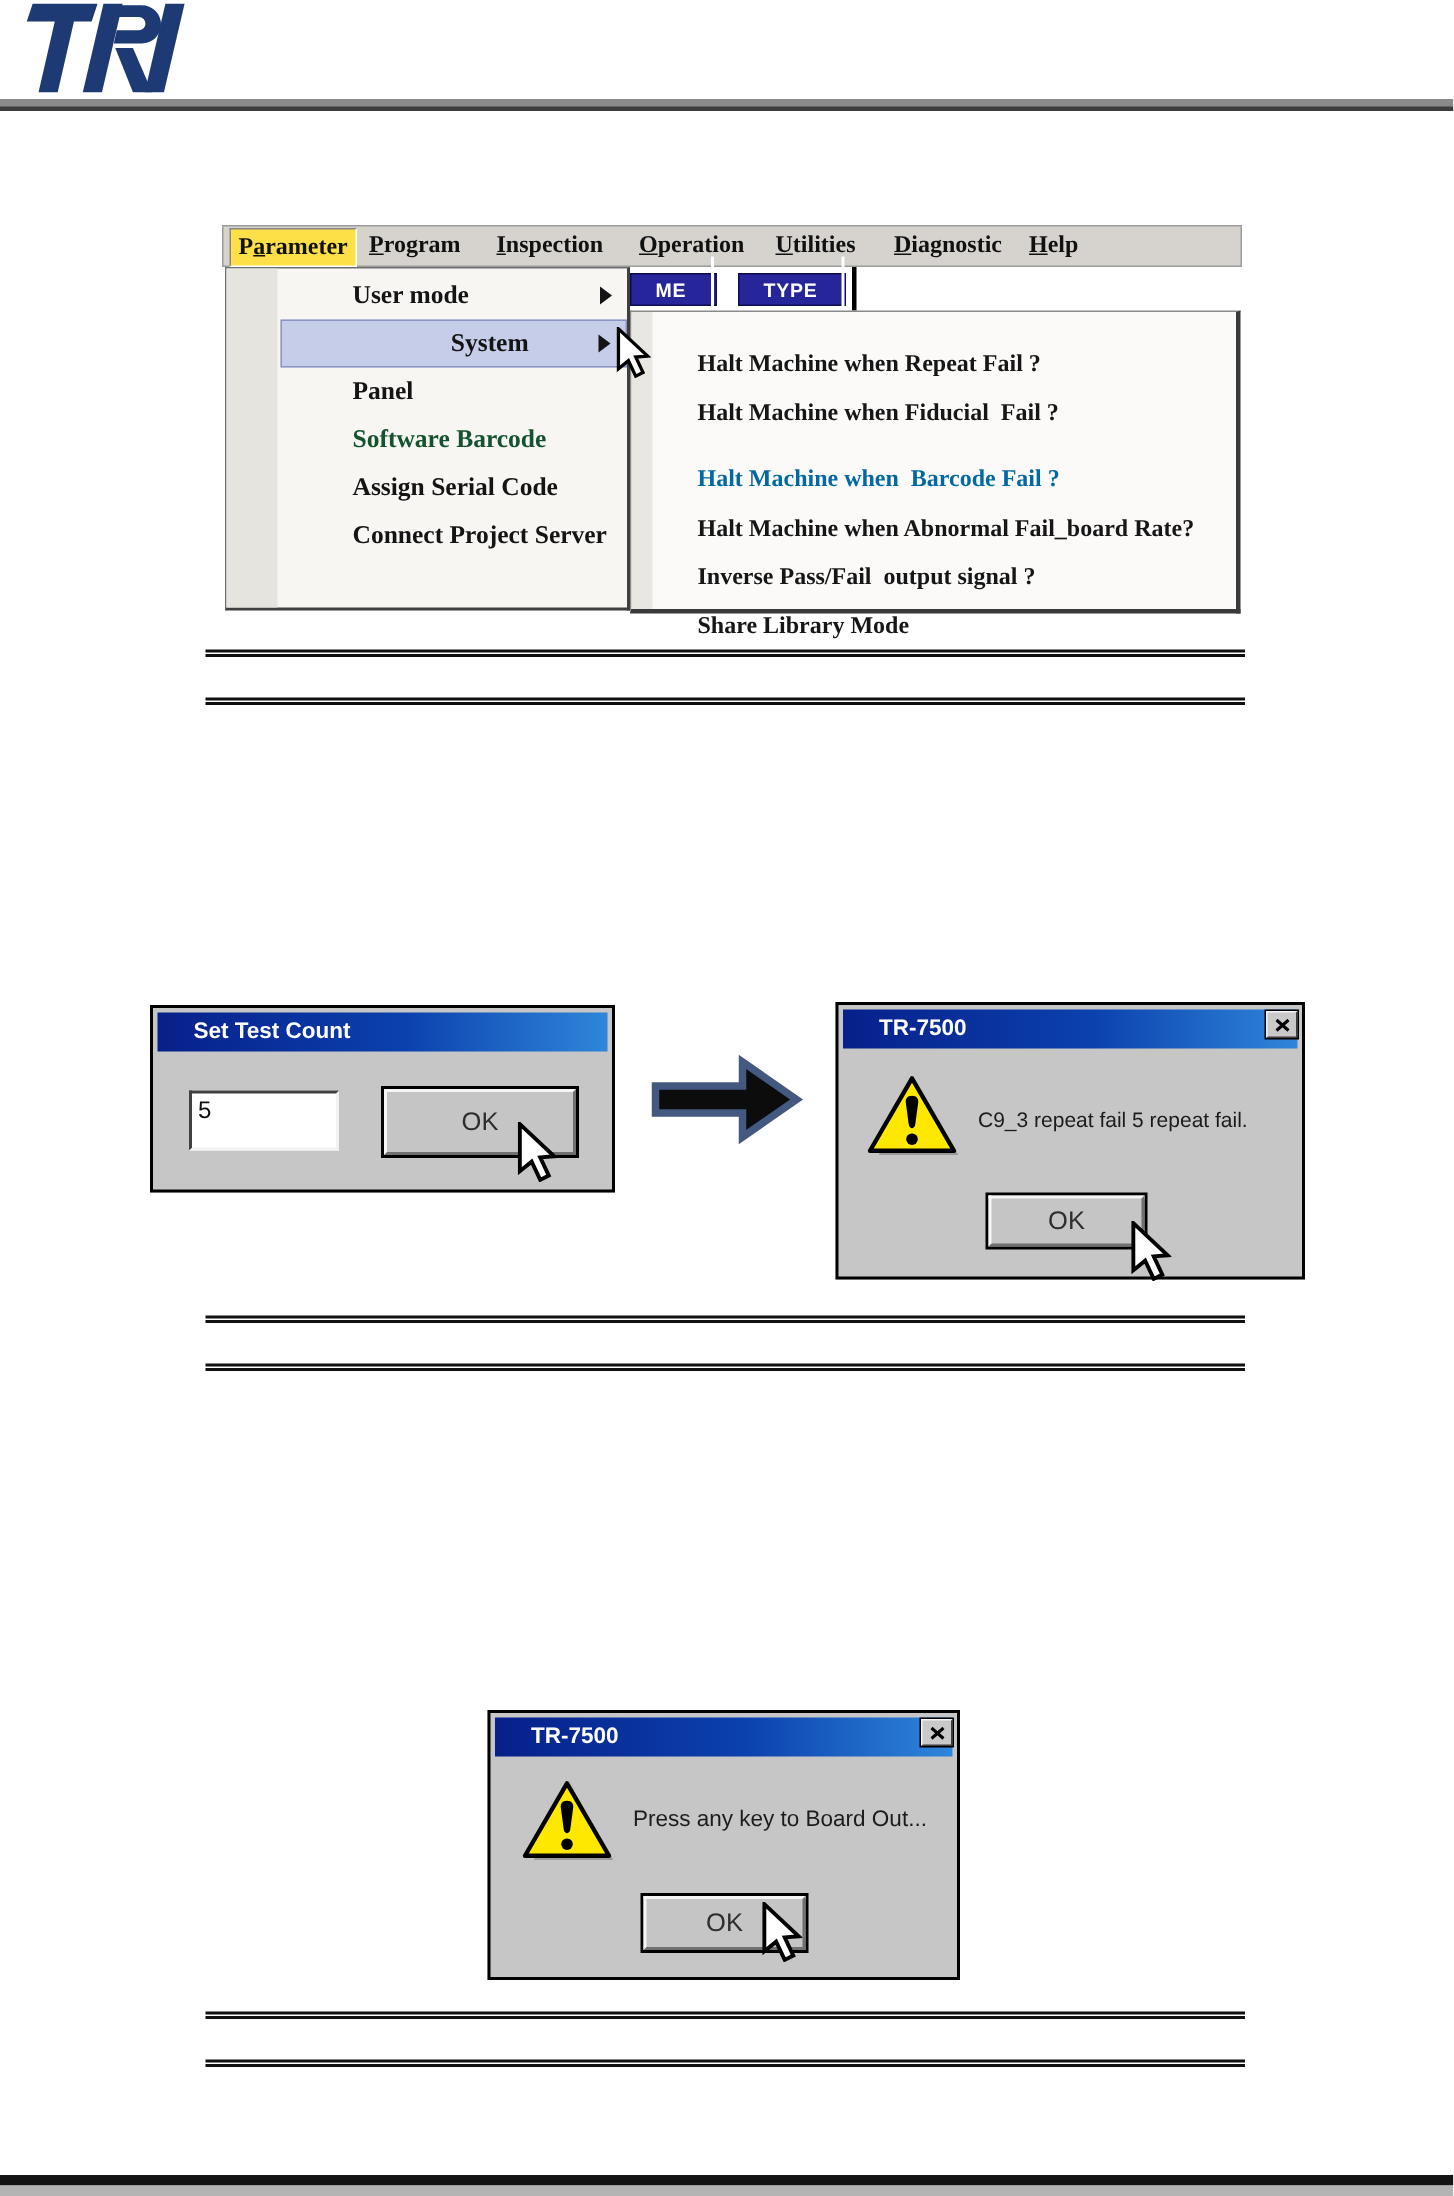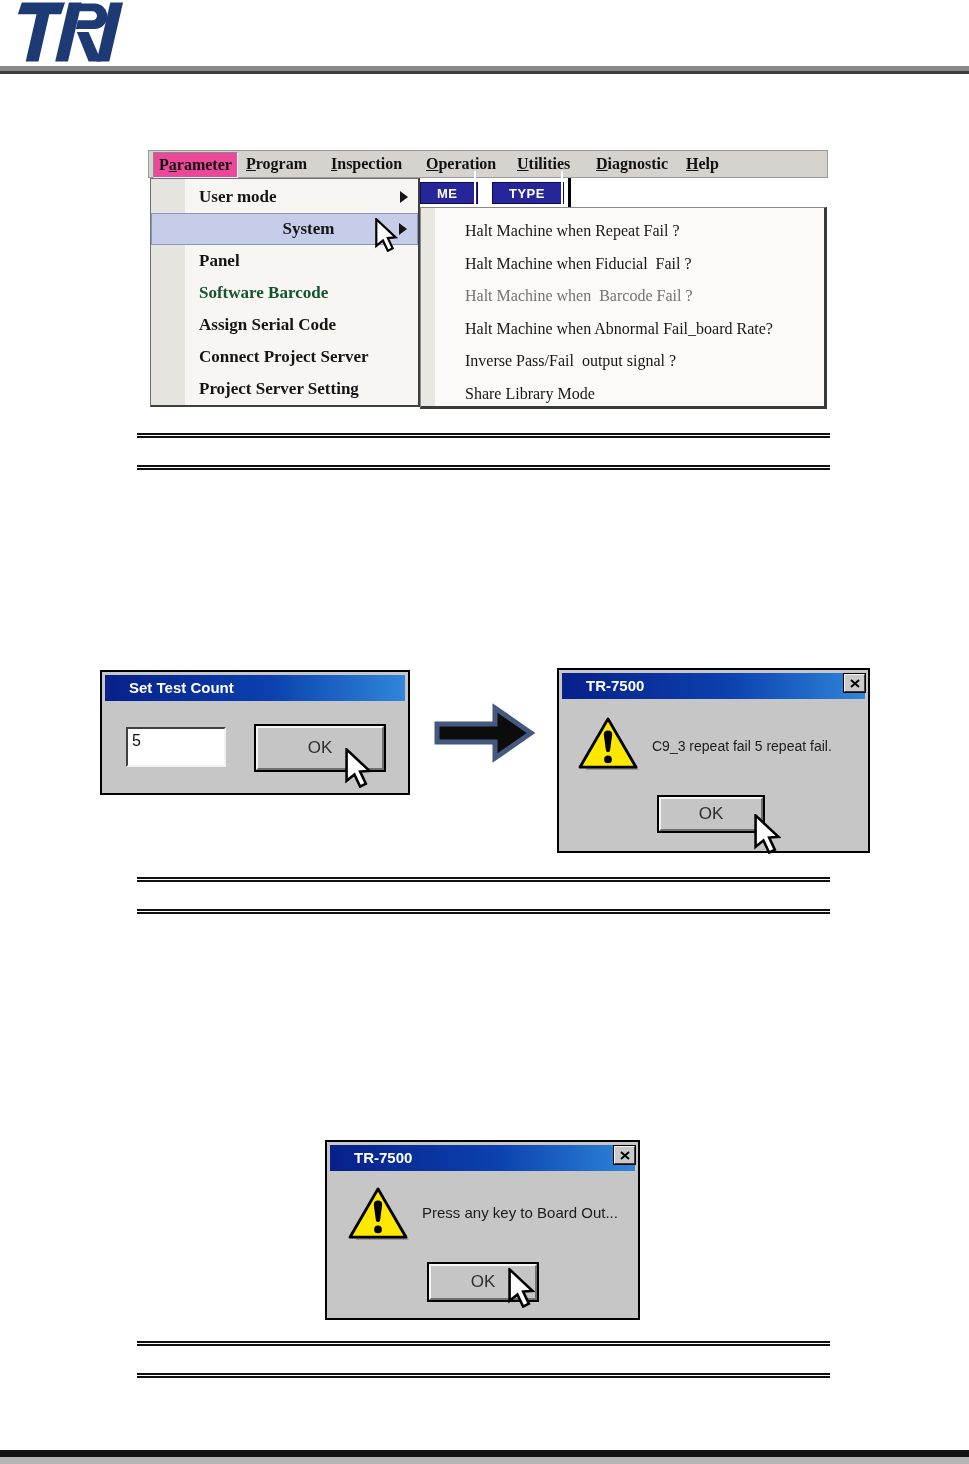--- a/index.html
+++ b/index.html
@@ -18,21 +18,21 @@
 
   
   .shot { position:absolute; left:148px; top:150px; width:680px; height:260px; }
   .menubar {
     position:absolute; left:0; top:0; width:680px; height:28px;
     background:#d6d3ce; border:1px solid #9b9b9b;
     font-family:"Liberation Serif", serif; font-weight:bold; font-size:16px; color:#111;
   }
   .mb-item { position:absolute; top:1px; line-height:24px; padding:0 5px; cursor:default; }
   .mb-item.sel {
-    background:#ec4899;
+    background:#fde047;
     border:1px solid; border-color:#888 #fff #fff #888;
   }
   .u { text-decoration:underline; }
 
   .toolbar-strip {
     position:absolute; left:272px; top:28px; width:407px; height:30px; background:#fff;
   }
   .tb-box {
     position:absolute; top:4px; height:22px; background:#26269a;
     border:1px solid #0c0c50; color:#fff; display:flex; align-items:center;
@@ -40,44 +40,44 @@
   }
   .tb-box .lab { padding:0 16px; }
   .tb-box .val { border-left:2px solid #fff; padding:0 4px; }
   .tb-vline { position:absolute; left:148px; top:0; width:3px; height:30px; background:#000; }
 
   .dropdown {
     position:absolute; left:2px; top:28px; width:270px; height:229px;
     background:#f7f6f3; border:1px solid #6f6f6f;
     border-right:2px solid #3f3f3f; border-bottom:2px solid #3f3f3f;
     z-index:3; padding-top:2px;
-    font-family:"Liberation Serif", serif; font-weight:bold; font-size:17px; color:#141414;
+    font-family:"Liberation Serif", serif; font-weight:bold; font-size:17px; color:#141414;padding-left:36px;
   }
   .dd-gutter { position:absolute; left:0; top:0; width:34px; height:100%; background:#e6e4df; }
   .dd-item { position:relative; height:32px; line-height:32px; padding-left:48px; cursor:default; }
   .dd-item.hl {
     background:#c5cde9; border:1px solid #8b95c4; line-height:30px;text-align:center;
   }
   .dd-item.dis { color:#14532d; }
   .sub-arrow {
     position:absolute; right:10px; top:50%; margin-top:-6px;
     width:0; height:0; border-top:6px solid transparent; border-bottom:6px solid transparent;
     border-left:8px solid #141414;
   }
 
   .submenu {
     position:absolute; left:272px; top:57px; width:407px; height:202px;
     background:#fbfaf9; border:1px solid #8a8a8a;
     border-right:3px solid #3a3a3a; border-bottom:3px solid #3a3a3a;
-    z-index:2; padding-top:7px;
-    font-family:"Liberation Serif", serif; font-weight:normal; font-size:16px; color:#161616;
+    z-index:2; padding-top:19px;
+    font-family:"Liberation Serif", serif; font-weight:bold; font-size:16px; color:#161616;
   }
   .sm-gutter { position:absolute; left:0; top:0; width:14px; height:100%; background:#e9e7e2; }
   .sm-item { height:32.5px; line-height:32.5px; padding-left:44px; white-space:pre; cursor:default; }
-  .sm-item.dis { color:#737373; }
+  .sm-item.dis { color:#0369a1;margin-top:12px; }
 
   
   .rule {
     position:absolute; left:137px; width:693px; height:5px;
     border-top:2px solid #101010; border-bottom:2px solid #101010;
   }
 
   
   .dlg { position:absolute; background:#c6c6c6; border:2px solid #000; }
   .titlebar {
@@ -171,23 +171,20 @@
       </div>
       <div class="dd-item dis">
         <span>Software Barcode</span>
       </div>
       <div class="dd-item">
         <span>Assign Serial Code</span>
       </div>
       <div class="dd-item">
         <span>Connect Project Server</span>
       </div>
-      <div class="dd-item">
-        <span>Project Server Setting</span>
-      </div>
     </div>
 
     <div class="submenu">
       <div class="sm-gutter"></div>
       <div class="sm-item"><span>Halt Machine when Repeat Fail ?</span></div>
       <div class="sm-item"><span>Halt Machine when Fiducial  Fail ?</span></div>
       <div class="sm-item dis"><span>Halt Machine when  Barcode Fail ?</span></div>
       <div class="sm-item"><span>Halt Machine when Abnormal Fail_board Rate?</span></div>
       <div class="sm-item"><span>Inverse Pass/Fail  output signal ?</span></div>
       <div class="sm-item"><span>Share Library Mode</span></div>

